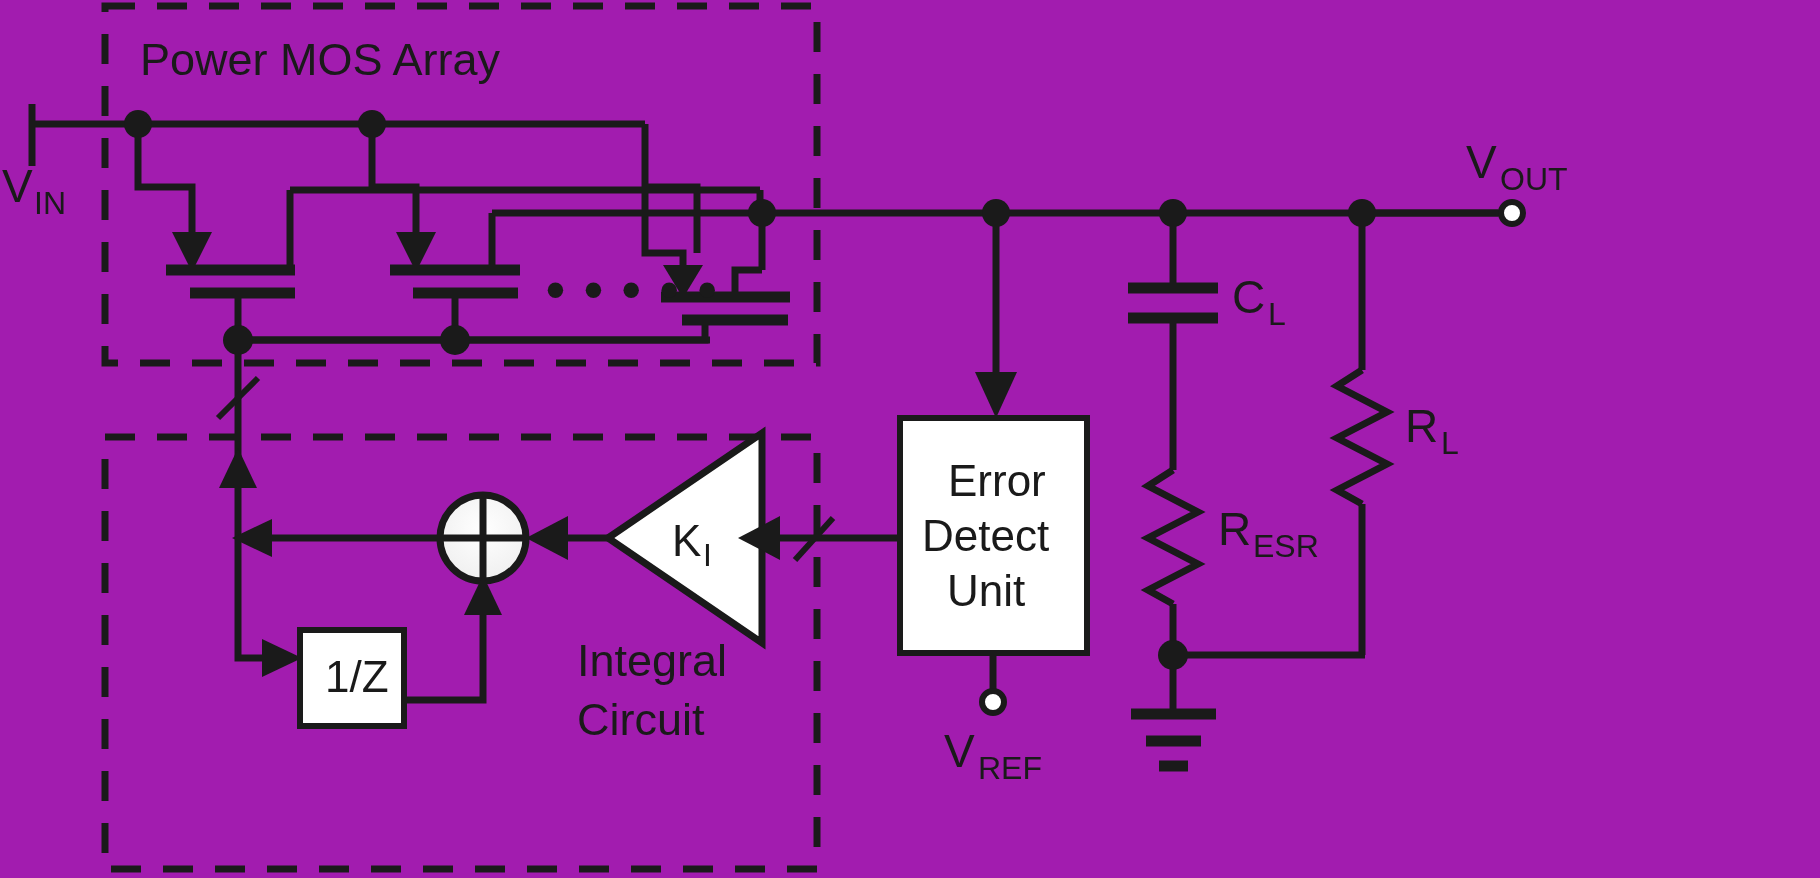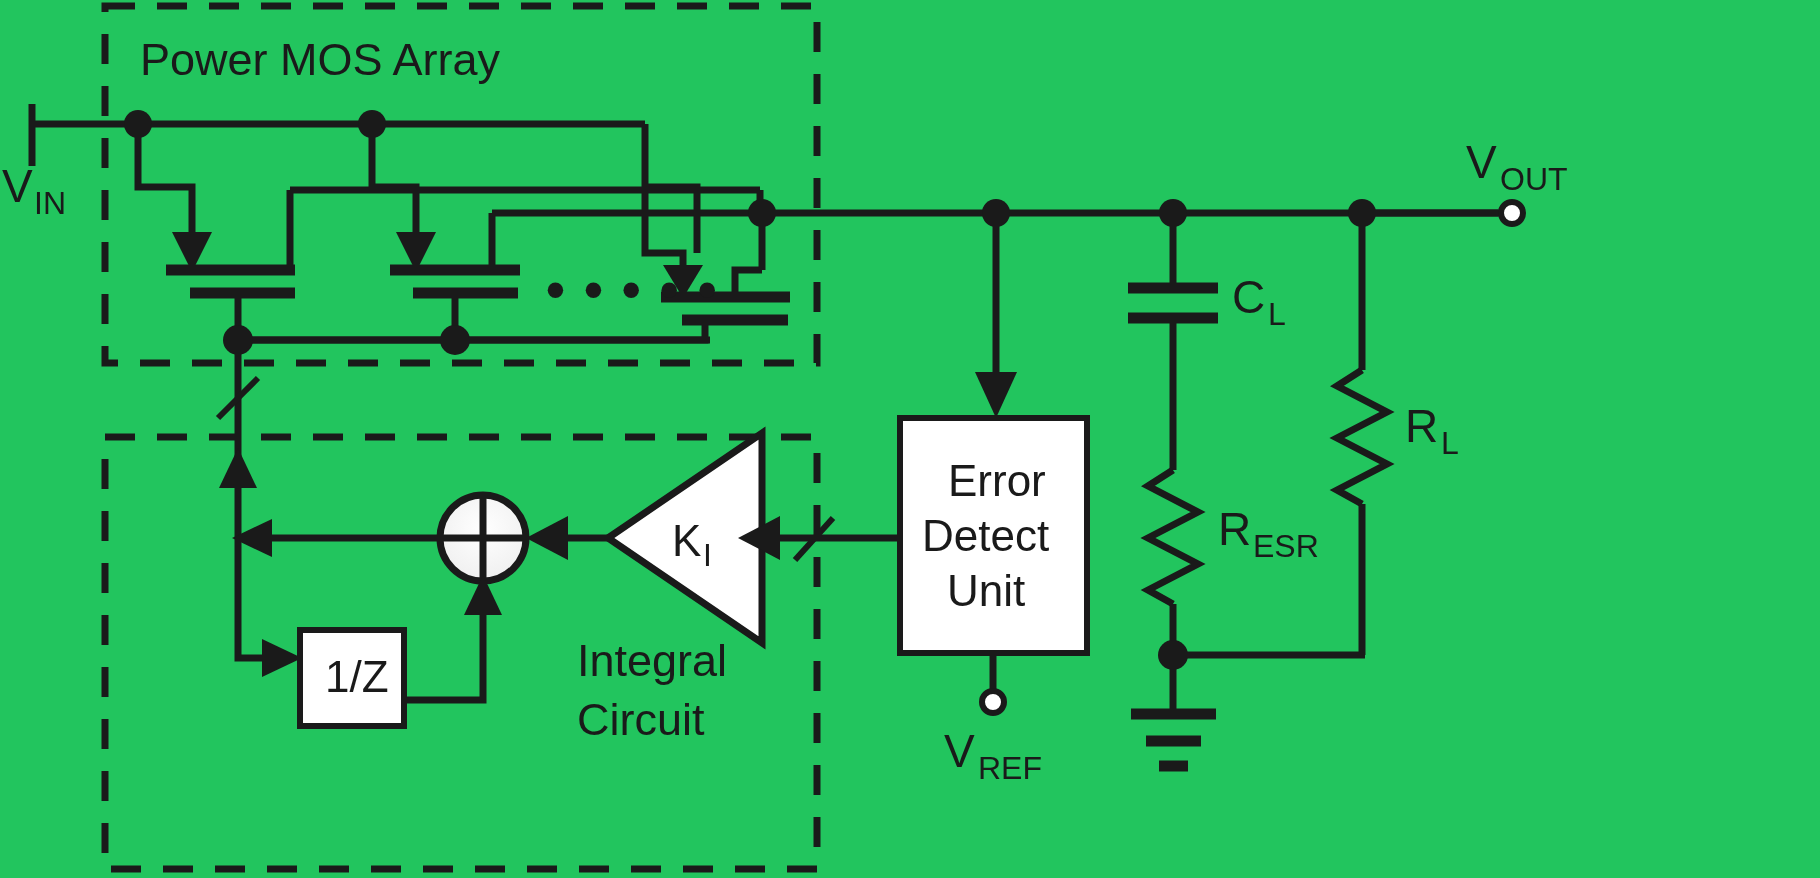--- a/index.html
+++ b/index.html
@@ -1,17 +1,17 @@
 <!DOCTYPE html>
 <html><head>
 <meta charset="utf-8">
 <style>
   html,body{margin:0;padding:0;background:#ffffff;}
   body{width:1820px;height:878px;overflow:hidden;font-family:"Liberation Sans",sans-serif;}
-  #diagram-root{position:relative;width:1820px;height:878px;background:#22c55e;}
+  #diagram-root{position:relative;width:1820px;height:878px;background:#a21caf;}
   svg#schematic{display:block;width:1820px;height:878px;}
   .wire{stroke:#1a1a1a;stroke-width:7;fill:none;stroke-linecap:butt;}
   .wire-thin{stroke:#1a1a1a;stroke-width:6;fill:none;}
   .plate{stroke:#1a1a1a;stroke-width:11;fill:none;stroke-linecap:butt;}
   .dashbox{stroke:#1a1a1a;stroke-width:7;fill:none;stroke-dasharray:30 22;}
   .node{fill:#1a1a1a;stroke:none;}
   .arrowhead{fill:#1a1a1a;stroke:none;}
   .boxline{stroke:#1a1a1a;stroke-width:6;fill:#ffffff;}
   .tri{stroke:#1a1a1a;stroke-width:7;fill:#ffffff;stroke-linejoin:miter;}
   .sumcirc{stroke:#1a1a1a;stroke-width:7;fill:url(#sumgrad);}

